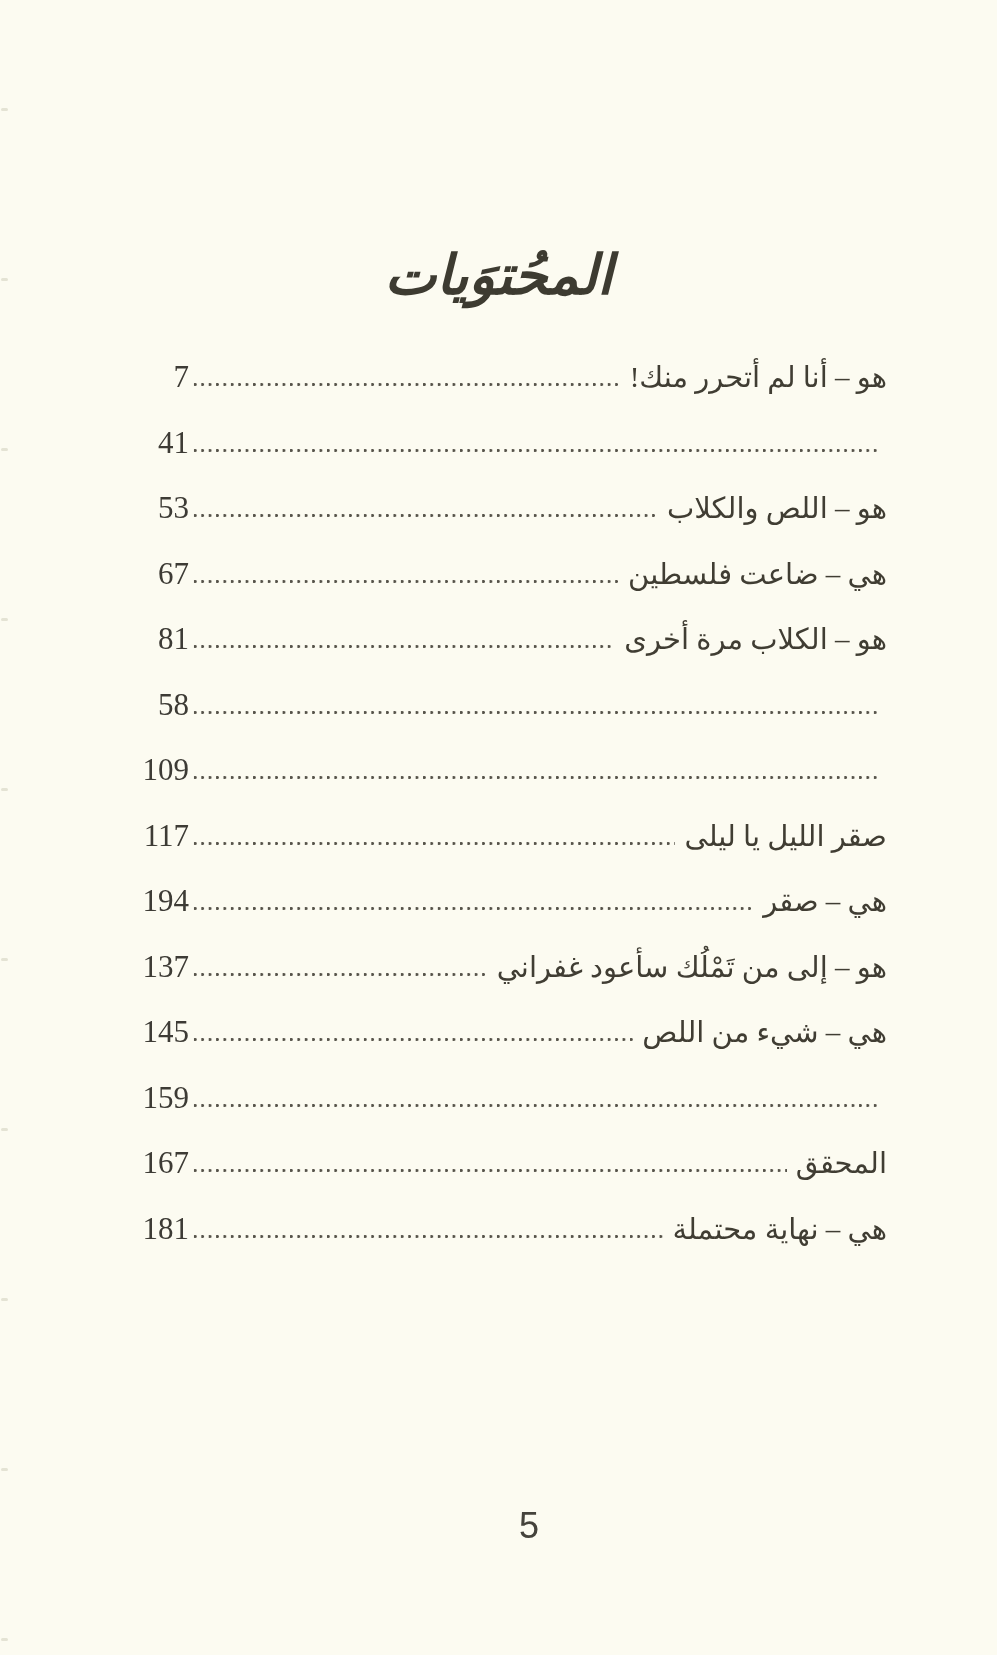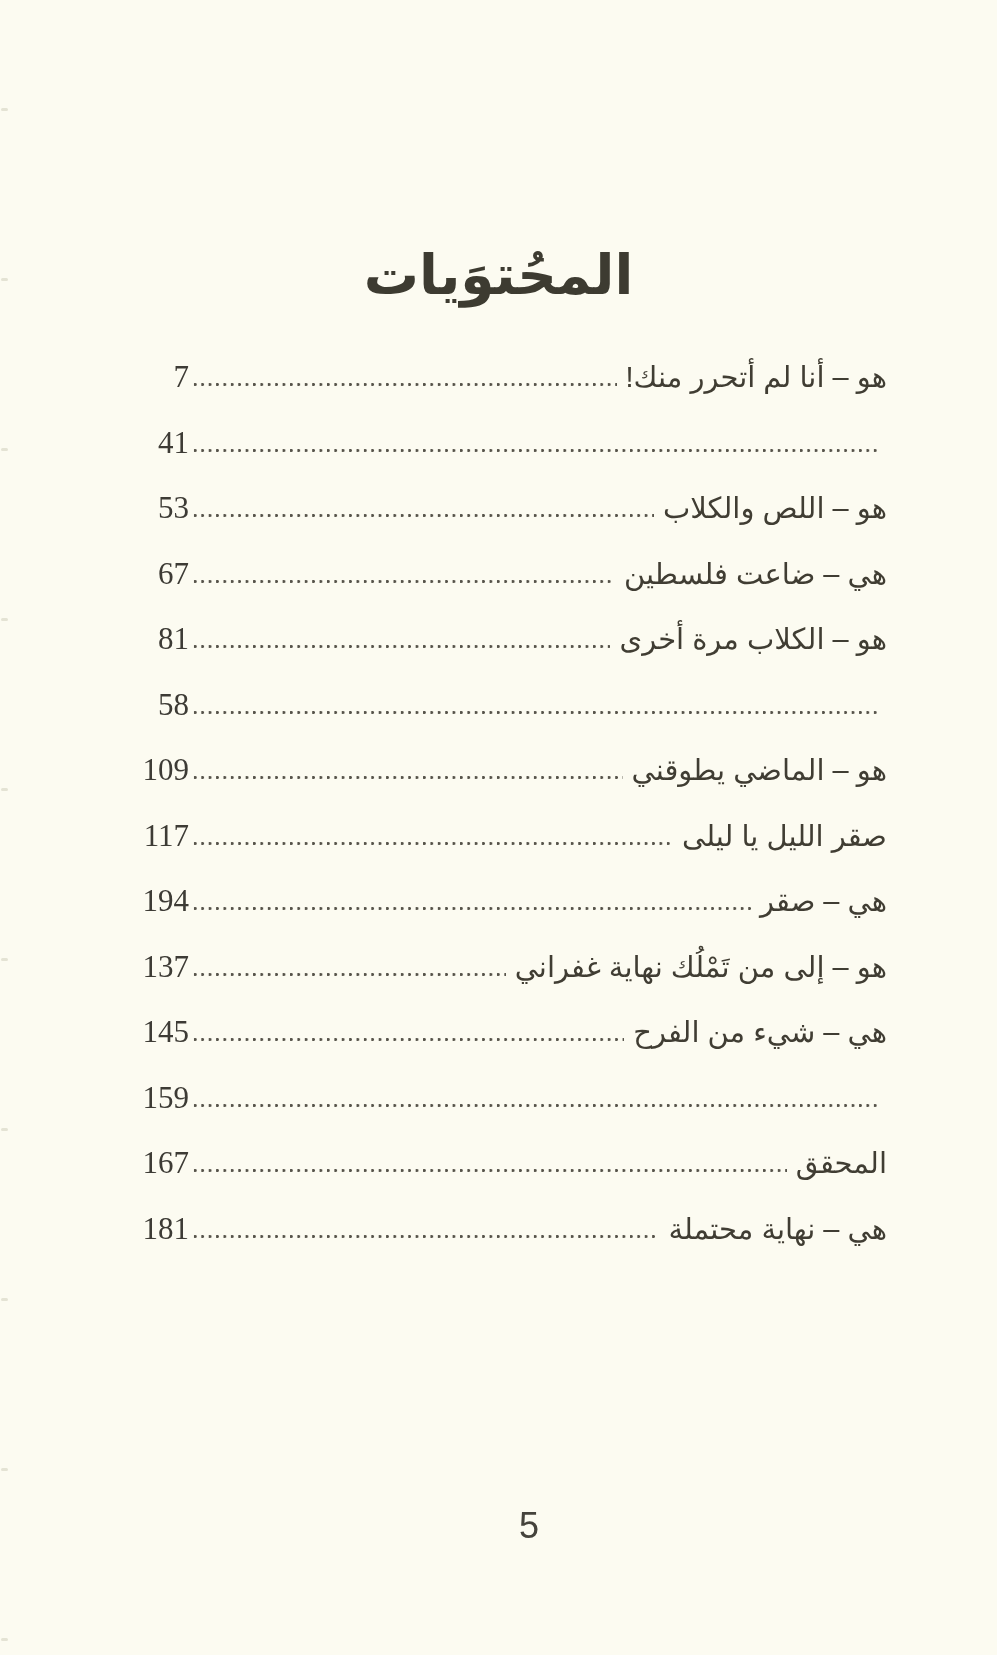--- a/index.html
+++ b/index.html
@@ -24,35 +24,36 @@
     left: 0;
     right: 0;
     margin: 0;
     text-align: center;
     font-family: "DejaVu Sans", sans-serif;
     font-size: 55px;
     font-weight: 700;
     letter-spacing: 1px;
     color: #3d3b31;
     direction: rtl;
+    font-style: italic;
   }
   .toc {
     position: absolute;
     top: 344px;
     left: 137px;
     right: 110px;
   }
   .toc-row {
     display: flex;
     direction: rtl;
     align-items: baseline;
     height: 65.5px;
   }
   .toc-title {
-    font-family: Liberation Sans, sans-serif;
+    font-family: Liberation Serif, serif;
     font-size: 29px;
     line-height: 65.5px;
     color: #403d33;
     white-space: nowrap;
   }
   .toc-leader {
     flex: 1;
     height: 5px;
     margin: 0 9px 0 4px;
     background-image: radial-gradient(circle at 2.2px 2.5px, #56534a 1.25px, rgba(86,83,74,0) 1.7px);
@@ -123,45 +124,44 @@
     <span class="toc-leader"></span>
     <span class="toc-page">81</span>
   </div>
 
   <div class="toc-row">
     <span class="toc-leader"></span>
     <span class="toc-page">58</span>
   </div>
 
   <div class="toc-row">
-    <span class="toc-title">هو – الماضي يطوقني</span>
     <span class="toc-leader"></span>
     <span class="toc-page">109</span>
   </div>
 
   <div class="toc-row">
     <span class="toc-title">صقر الليل يا ليلى</span>
     <span class="toc-leader"></span>
     <span class="toc-page">117</span>
   </div>
 
   <div class="toc-row">
     <span class="toc-title">هي – صقر</span>
     <span class="toc-leader"></span>
     <span class="toc-page">194</span>
   </div>
 
   <div class="toc-row">
-    <span class="toc-title">هو – إلى من تَمْلُك نهاية غفراني</span>
+    <span class="toc-title">هو – إلى من تَمْلُك سأعود غفراني</span>
     <span class="toc-leader"></span>
     <span class="toc-page">137</span>
   </div>
 
   <div class="toc-row">
-    <span class="toc-title">هي – شيء من الفرح</span>
+    <span class="toc-title">هي – شيء من اللص</span>
     <span class="toc-leader"></span>
     <span class="toc-page">145</span>
   </div>
 
   <div class="toc-row">
     <span class="toc-leader"></span>
     <span class="toc-page">159</span>
   </div>
 
   <div class="toc-row">

